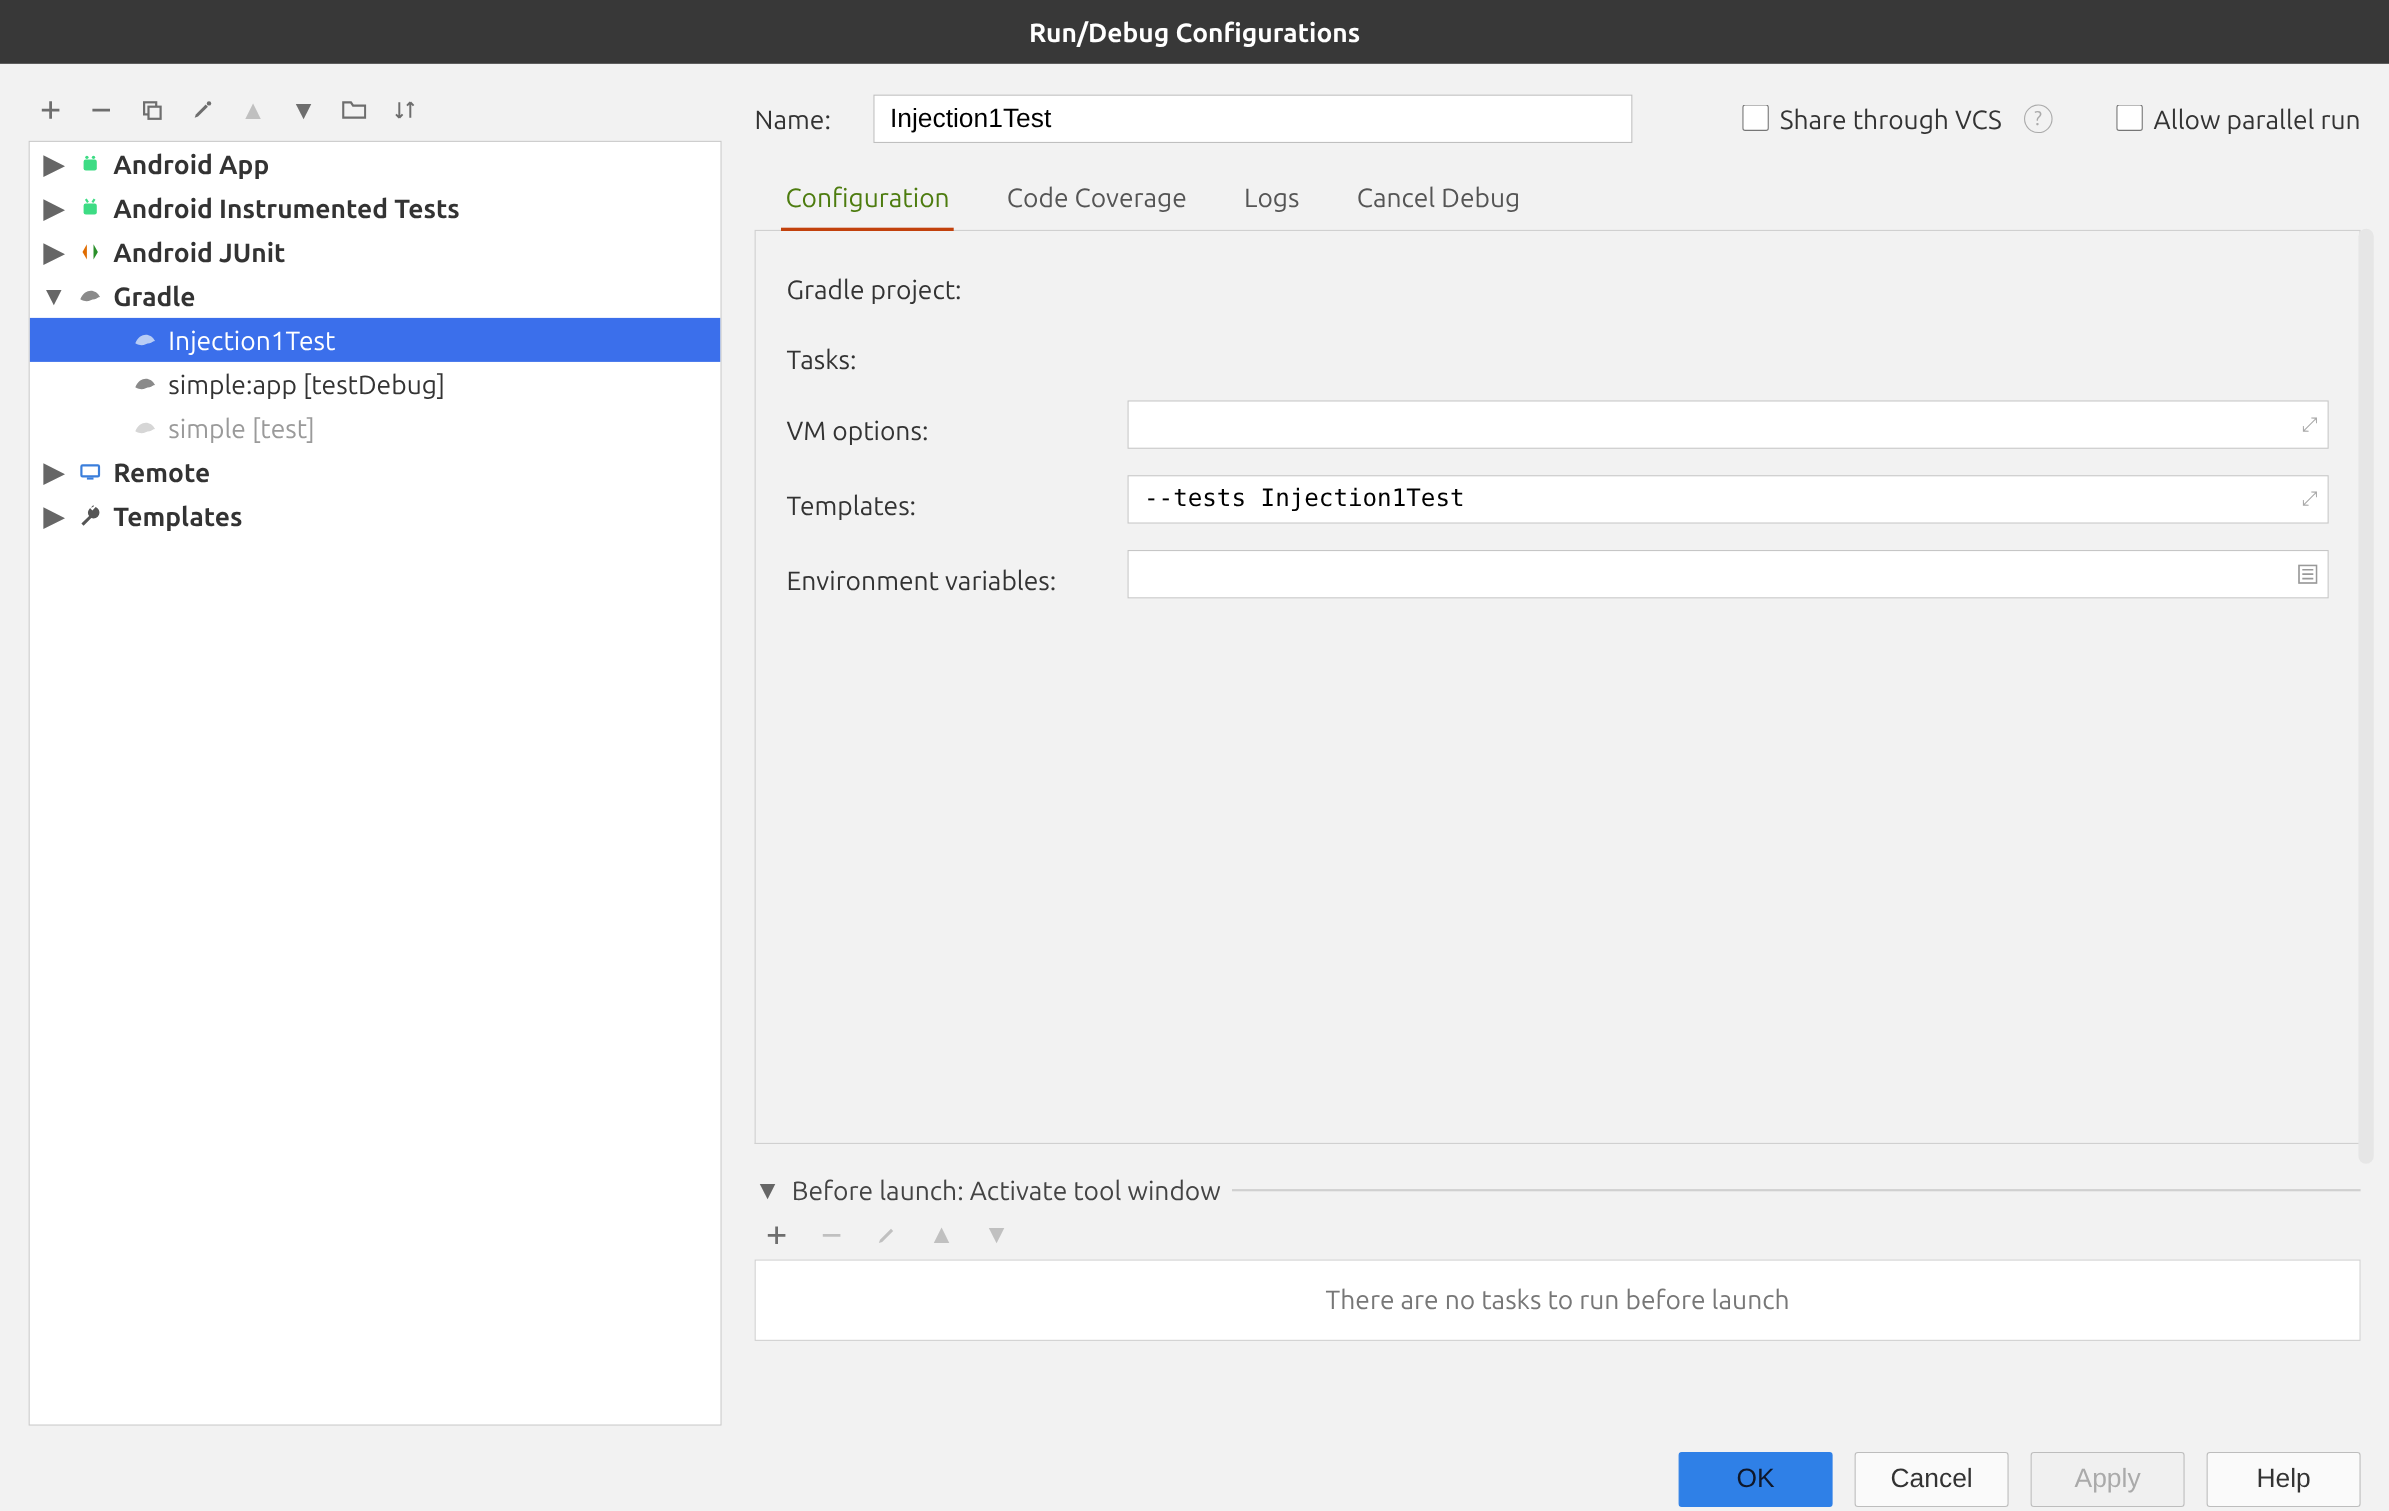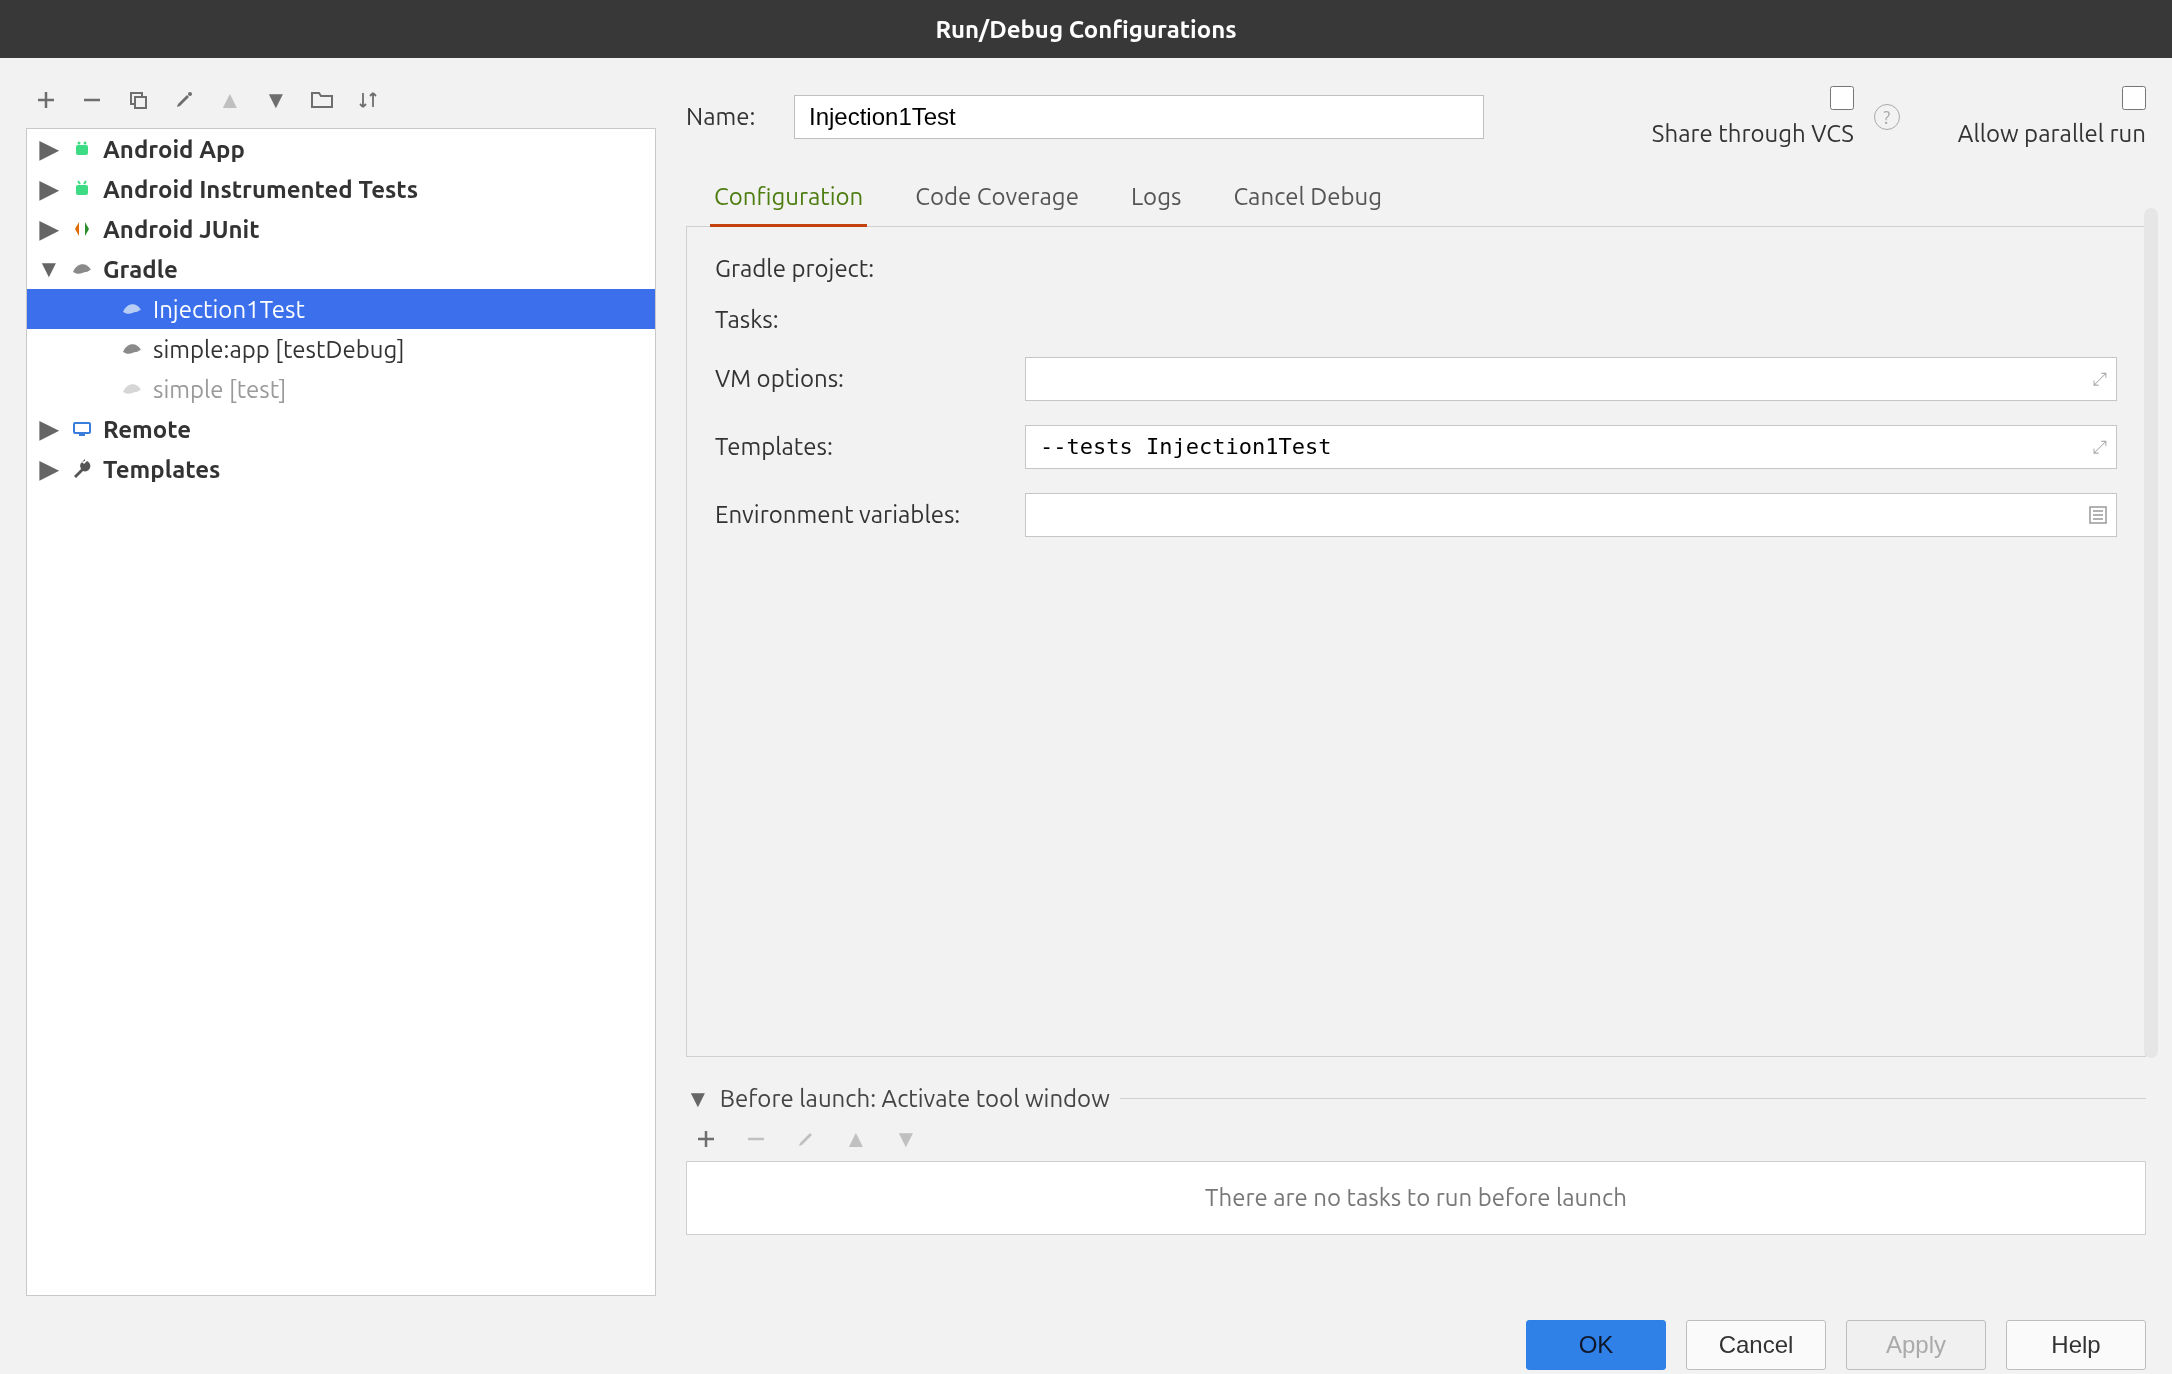--- a/index.html
+++ b/index.html
@@ -16,29 +16,29 @@
   .tree-row.sel { background: #3b6feb; color: #fff; }
   .tree-row.child { padding-left: 92px; }
   .tree-row .disclosure { width: 24px; display: inline-flex; justify-content: center; color: #666; }
   .tree-row .node-icon { width: 26px; display: inline-flex; justify-content: center; align-items: center; }
   .tree-row.dim { color: #9a9a9a; }
   .right-panel { flex: 1; display: flex; flex-direction: column; min-width: 0; position: relative; }
   .name-row { display: flex; align-items: center; gap: 20px; padding: 8px 0 6px 0; }
   .name-row .lbl { width: 88px; }
   .name-row input.name { flex: 0 0 690px; height: 44px; border: 1.5px solid #bfbfbf; padding: 0 14px; font-size: 24px; background: #fff; }
   .name-row .spacer { flex: 1; }
-  .chk { display: inline-flex; align-items: flex-end; gap: 10px; flex-direction: column; }
+  .chk { display: inline-flex; align-items: flex-start; gap: 10px; }
   .chk input { width: 24px; height: 24px; }
   .help-icon { width: 26px; height: 26px; border-radius: 50%; border: 1.5px solid #aaa; color: #aaa; display: inline-flex; align-items: center; justify-content: center; font-size: 18px; }
   .tabs { display: flex; gap: 44px; padding: 20px 0 0 24px; border-bottom: 1.5px solid #d0d0d0; }
   .tab { padding: 10px 4px 14px 4px; color: #555; cursor: pointer; }
   .tab.active { color: #4d7c0f; border-bottom: 3px solid #c2410c; margin-bottom: -1.5px; }
   .config-body { border: 1.5px solid #d0d0d0; border-top: none; padding: 28px 28px 28px 28px; display: flex; flex-direction: column; gap: 24px; height: 830px; background: #f2f2f2; }
   .form-row { display: flex; align-items: center; gap: 20px; }
-  .form-row .flbl { width: 290px; }
+  .form-row .flbl { width: 290px; margin-top: 12px; }
   .form-row .fctrl { flex: 1; position: relative; display: flex; align-items: center; gap: 16px; }
   .form-row input[type=text] { width: 100%; height: 44px; border: 1.5px solid #c6c6c6; background: #fff; padding: 0 14px; font-size: 24px; font-family: inherit; }
   .form-row input.mono { font-family: "DejaVu Sans Mono", monospace; font-size: 22px; }
   .form-row input.project { color: #4a8a3a; font-weight: bold; }
   .icon-btn { width: 44px; height: 44px; border: 1.5px solid #c6c6c6; background: #fff; display: inline-flex; align-items: center; justify-content: center; cursor: pointer; color: #666; }
   .expand-overlay { position: absolute; right: 10px; top: 50%; transform: translateY(-50%); color: #aaa; font-size: 18px; cursor: pointer; }
   .before-launch { margin-top: 24px; }
   .bl-header { display: flex; align-items: center; gap: 10px; color: #444; padding: 4px 0; }
   .bl-header .line { flex: 1; height: 1.5px; background: #d0d0d0; }
   .bl-toolbar { display: flex; gap: 22px; padding: 8px 6px; color: #6e6e6e; }

